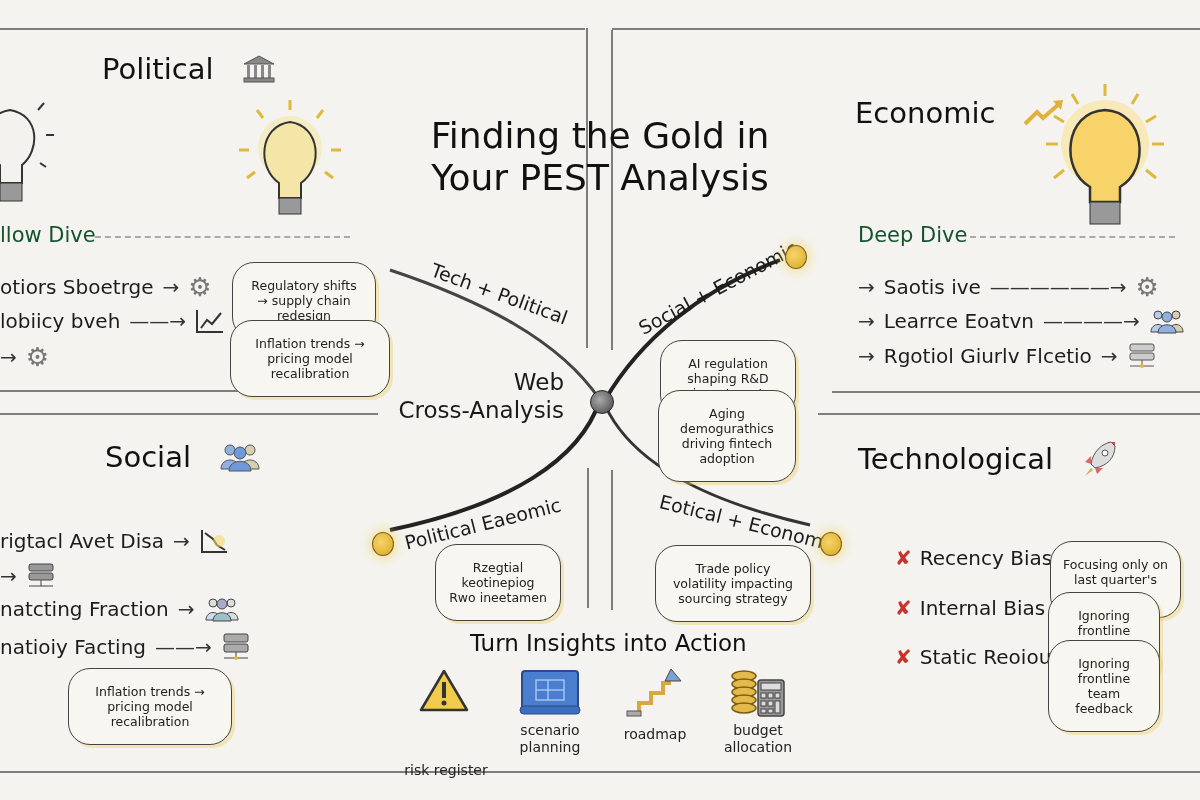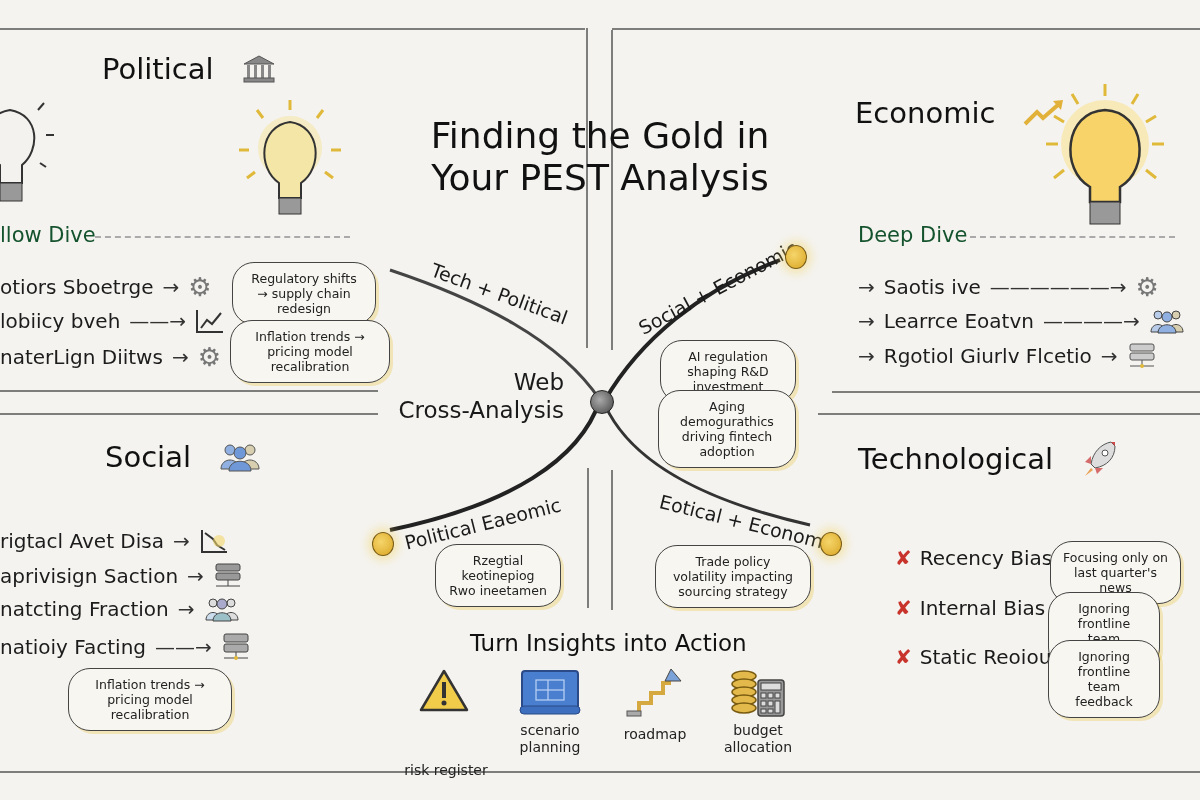--- a/index.html
+++ b/index.html
@@ -6,21 +6,21 @@
   body{width:1200px;height:800px;position:relative;overflow:hidden;background:#f4f3ef;font-family:"DejaVu Sans",sans-serif;color:#1a1a1a;}
   .abs{position:absolute;}
   .hline{position:absolute;height:0;border-top:2px solid #555;opacity:.75;}
   .vline{position:absolute;width:0;border-left:2px solid #555;opacity:.75;}
   .title{font-size:36px;font-weight:normal;line-height:42px;text-align:center;color:#111;}
   .qhead{font-size:29px;color:#111;display:flex;align-items:center;gap:28px;}
   .sub{font-size:21px;color:#14532d;}
   .dash{position:absolute;border-top:2px dashed #aaa;height:0;}
   .row{position:absolute;font-size:20px;color:#1c1c1c;white-space:nowrap;display:flex;align-items:center;gap:9px;}
   .arrow{font-size:20px;color:#333;}
-  .bubble{position:absolute;border:1.8px solid #444;border-radius:22px;background:#f7f6f1;font-size:12.5px;line-height:15px;text-align:center;padding:8px 12px;box-shadow:3px 3px 0 rgba(235,200,80,.35);color:#222;}
+  .bubble{position:absolute;border:1.8px solid #444;border-radius:22px;background:#f7f6f1;font-size:12.5px;line-height:15px;text-align:center;padding:15px 12px;box-shadow:3px 3px 0 rgba(235,200,80,.35);color:#222;}
   .curve-label{position:absolute;font-size:19px;color:#1a1a1a;white-space:nowrap;transform-origin:left center;}
   .coin{position:absolute;width:20px;height:22px;border-radius:50%;background:radial-gradient(circle at 40% 40%,#f6d56a,#d9a624);border:1.5px solid #7a5b12;box-shadow:0 0 10px 4px rgba(245,210,90,.45);}
   .bias{position:absolute;font-size:20px;display:flex;align-items:center;gap:8px;white-space:nowrap;}
   .xmark{color:#c8342c;font-weight:bold;font-size:20px;}
   .action{position:absolute;text-align:center;font-size:14px;line-height:17px;color:#222;}
   svg{display:block;}
 </style>
 </head>
 <body>
 
@@ -91,21 +91,20 @@
   <span>lobiicy bveh</span>
   <span class="arrow">——→</span>
   <span>
     <svg width="30" height="26" viewBox="0 0 30 26">
         <path d="M2 2 V24 H28" fill="none" stroke="#333" stroke-width="2"></path>
         <path d="M6 20 L12 12 L17 16 L26 5" fill="none" stroke="#333" stroke-width="2"></path>
       </svg>
   </span>
 </div>
 <div class="row" style="left:0;top:342px;">
-  <span>naterLign Diitws</span>
   <span class="arrow">→</span>
   <span style="font-size:26px;color:#777;">⚙</span>
 </div>
 <div class="bubble" style="left:232px;top:262px;width:118px;">Regulatory shifts → supply chain redesign</div>
 <div class="bubble" style="left:230px;top:320px;width:134px;">Inflation trends → pricing model recalibration</div>
 
 <div class="abs qhead" style="left:855px;top:52px;margin-top:44px;">
   <span>Economic</span>
   <span>
     <svg width="42" height="30" viewBox="0 0 42 30">
@@ -217,21 +216,20 @@
   <span class="arrow">→</span>
   <span>
     <svg width="30" height="28" viewBox="0 0 30 28">
         <path d="M3 3 V25 H28" fill="none" stroke="#333" stroke-width="2"></path>
         <path d="M6 6 L14 12 L18 18 L26 23" fill="none" stroke="#333" stroke-width="2"></path>
         <circle cx="20" cy="14" r="6" fill="#f2d76a" opacity=".6"></circle>
       </svg>
   </span>
 </div>
 <div class="row" style="left:0;top:562px;">
-  <span>aprivisign Saction</span>
   <span class="arrow">→</span>
   <span>
     <svg width="30" height="28" viewBox="0 0 30 28">
         <rect x="3" y="2" width="24" height="7" rx="2" fill="#999" stroke="#444"></rect>
         <rect x="3" y="11" width="24" height="7" rx="2" fill="#999" stroke="#444"></rect>
         <line x1="15" y1="18" x2="15" y2="24" stroke="#444"></line>
         <line x1="3" y1="24" x2="27" y2="24" stroke="#444"></line>
       </svg>
   </span>
 </div>

